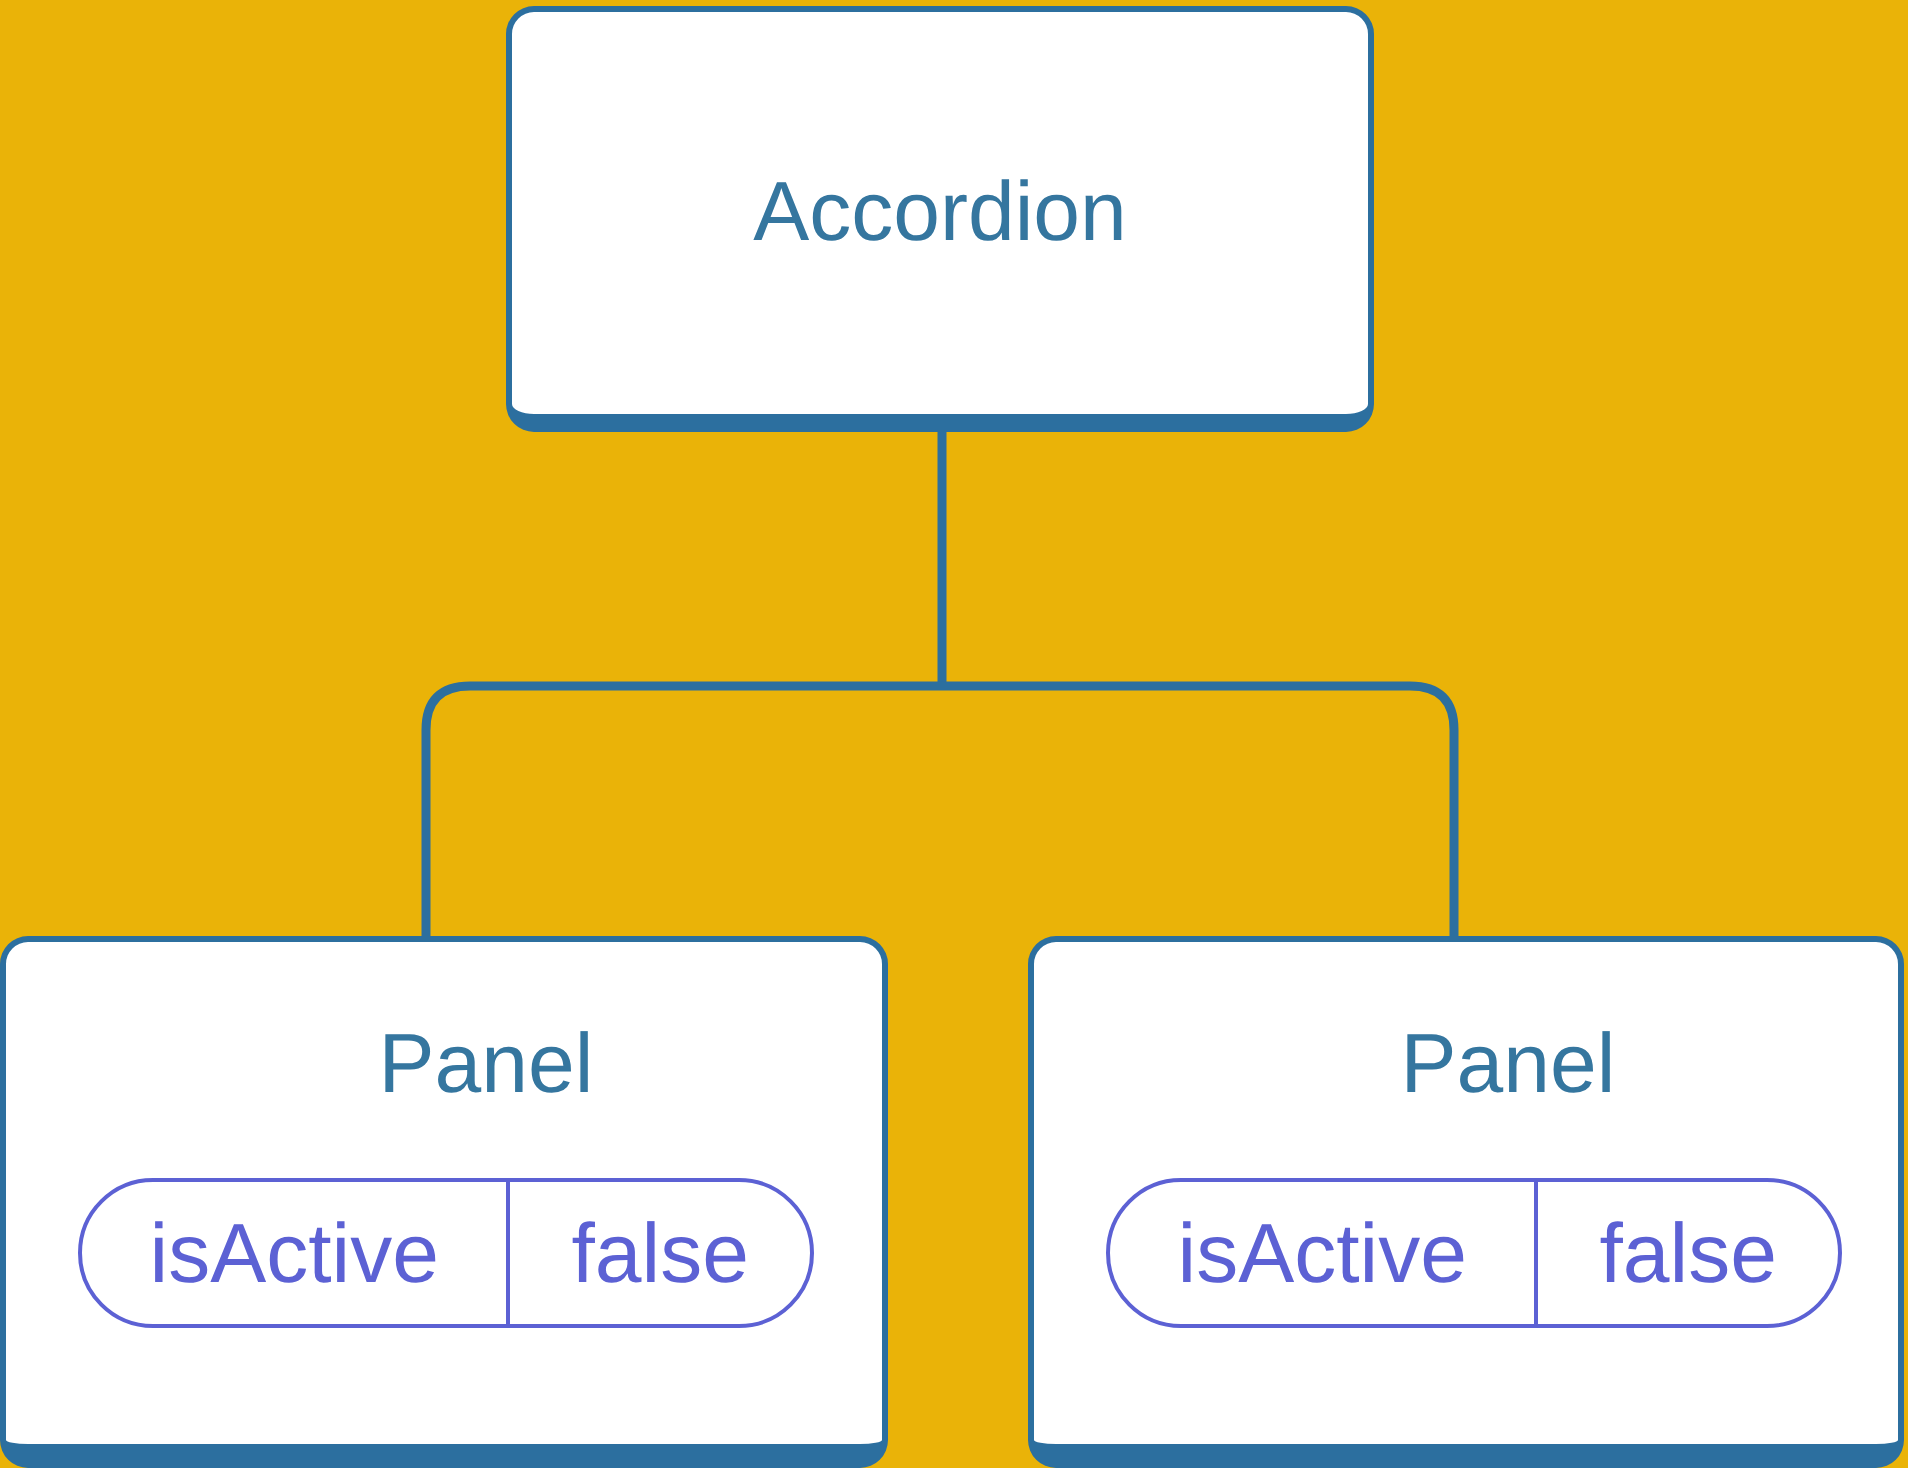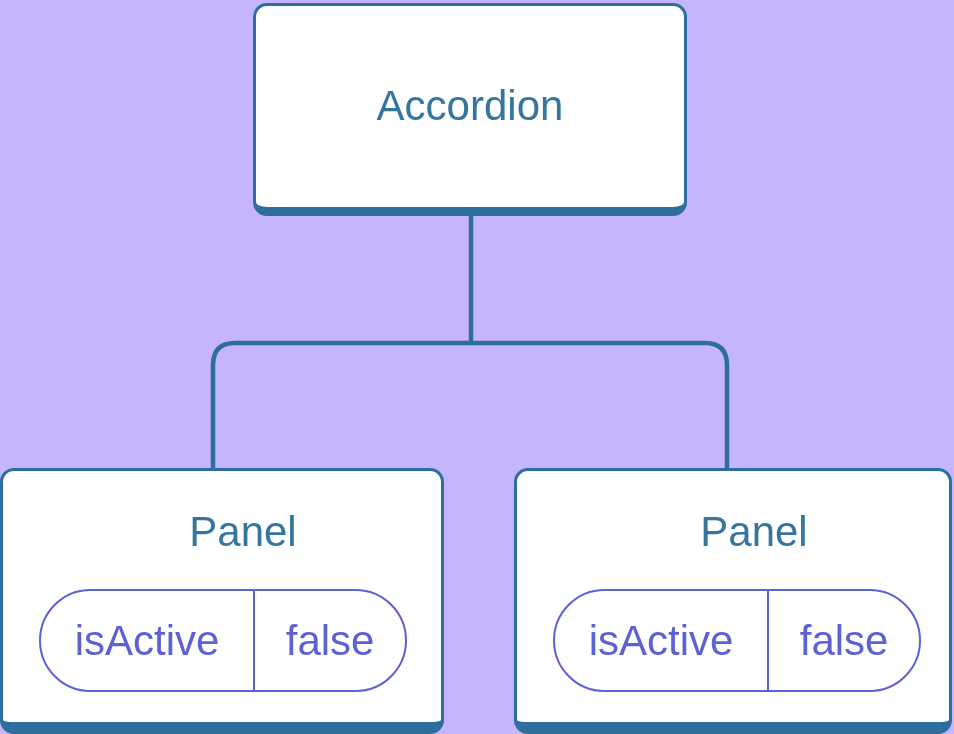--- a/index.html
+++ b/index.html
@@ -3,21 +3,21 @@
 <meta charset="utf-8">
 <style>
   html, body {
     margin: 0;
     padding: 0;
   }
   .canvas {
     position: relative;
     width: 954px;
     height: 734px;
-    background: #c4b5fd;
+    background: #eab308;
     overflow: hidden;
     font-family: "Liberation Sans", sans-serif;
   }
   .connectors {
     position: absolute;
     left: 0;
     top: 0;
     z-index: 0;
   }
   .connectors path {
@@ -62,21 +62,21 @@
     right: 0;
     top: 38px;
     text-align: center;
     margin-left: 42px;
   }
   .pill {
     position: absolute;
     left: 36px;
     top: 118px;
     width: 368px;
-    height: 103px;
+    height: 75px;
     box-sizing: border-box;
     border: 2.5px solid #5C61D4;
     border-radius: 52px;
     display: flex;
     align-items: stretch;
   }
   .pill-cell {
     display: flex;
     align-items: center;
     justify-content: center;

